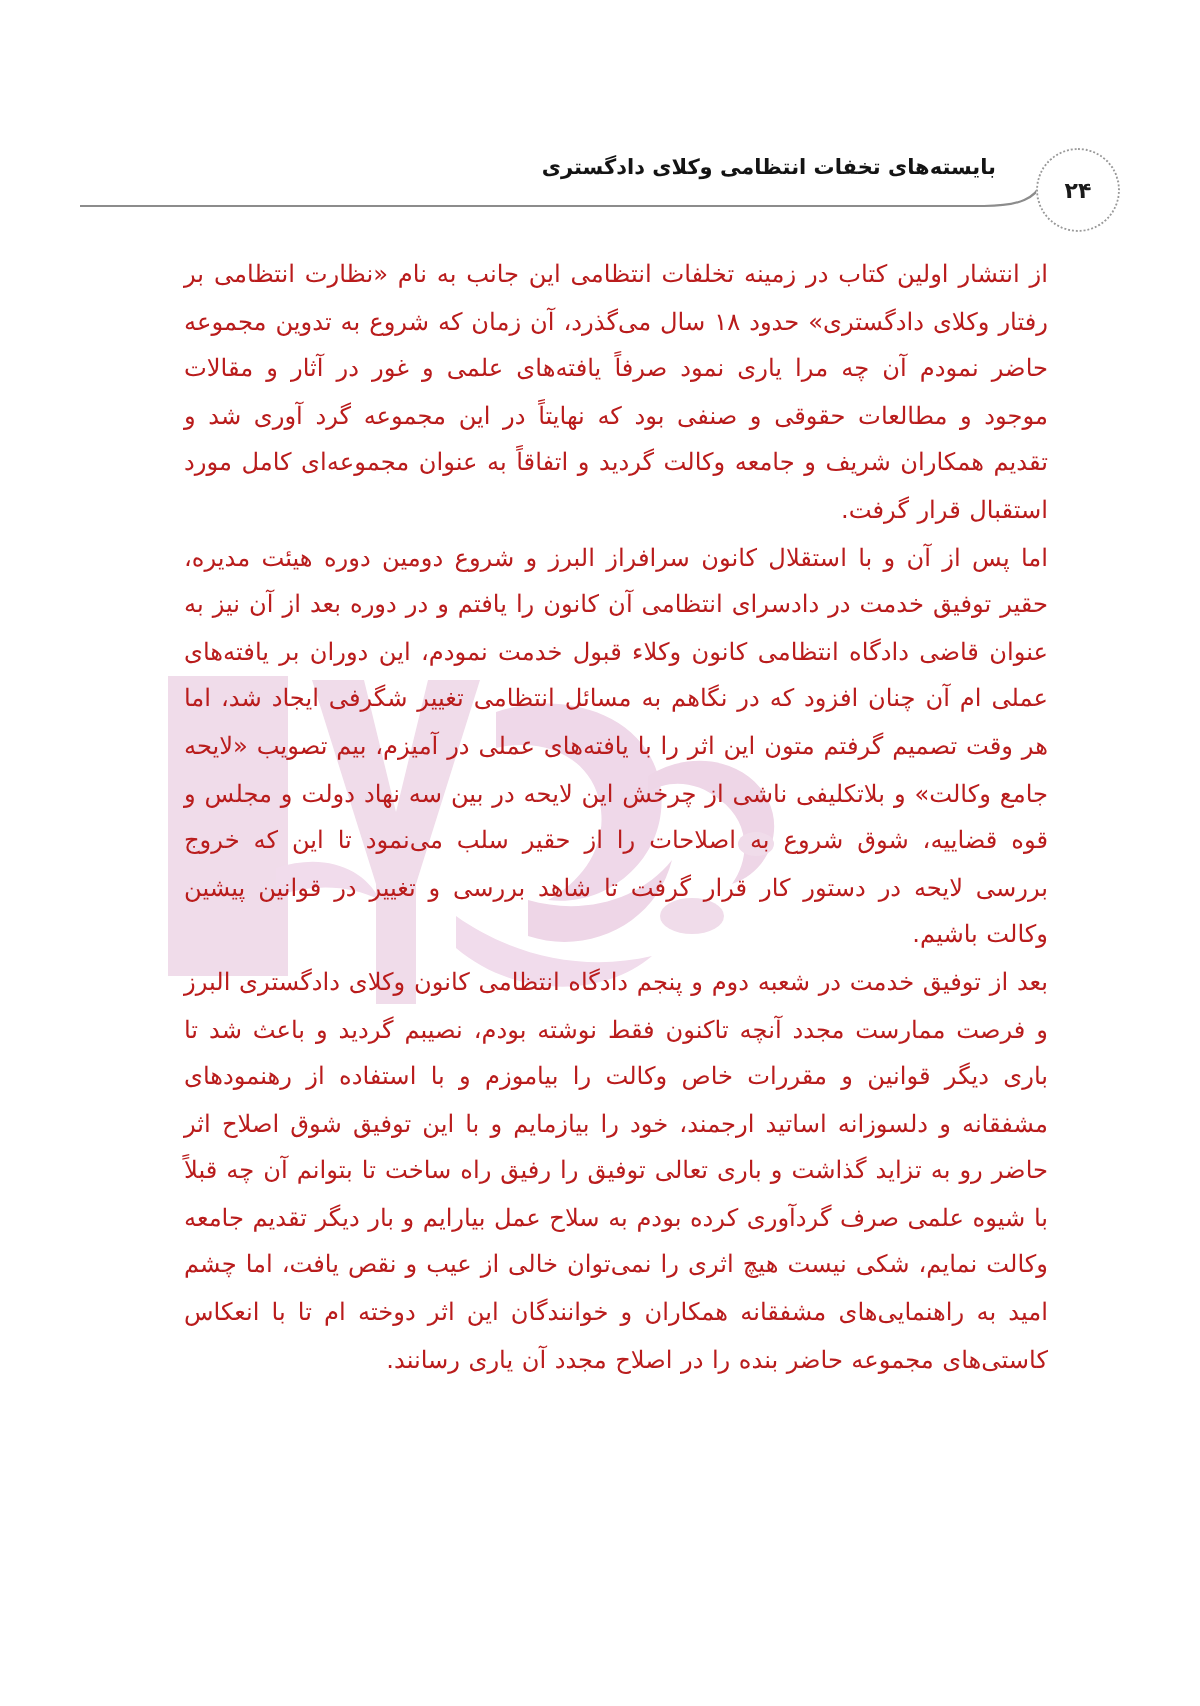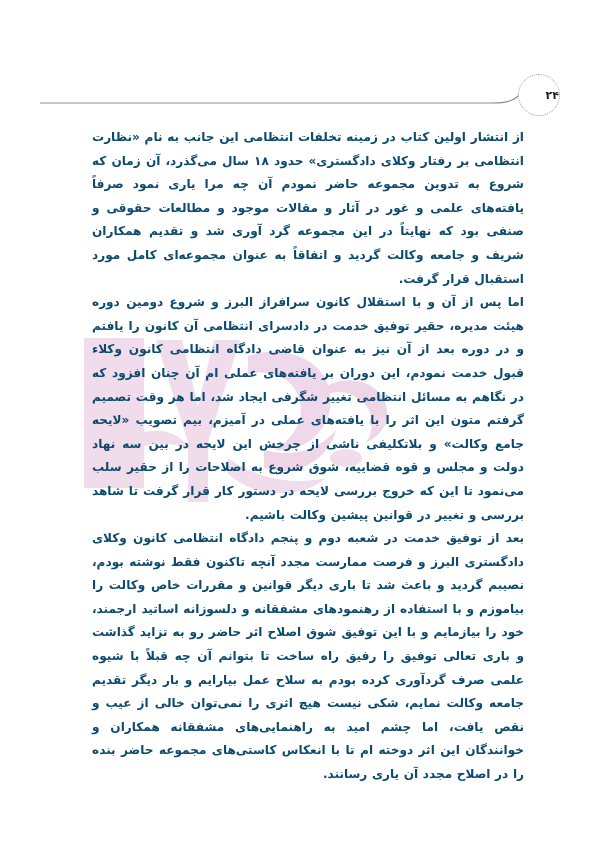--- a/index.html
+++ b/index.html
@@ -67,20 +67,21 @@
   .page-number {
     position: absolute;
     right: 0px;
     top: 2px;
     width: 42px;
     height: 42px;
     border-radius: 50%;
     border: 1.3px dotted #9a9a9a;
     display: flex;
     align-items: center;
+    justify-content: center;
     background: #ffffff;
     box-sizing: border-box;
   }
   .page-number span {
     font-size: 11px;
     font-weight: 700;
     color: #1a1a1a;
     line-height: 1;
   }
 
@@ -95,23 +96,22 @@
     text-align: justify;
     text-align-last: right;
   }
   .para {
     font-size: 12.1px;
     line-height: 23.6px;
     margin: 0 0 0 16px;
     text-align: justify;
     text-align-last: right;
     word-spacing: 0.4px;
-    color: #0c4a6e;
+    color: #b91c1c;
     text-justify: inter-word;
-    font-weight: bold;
   }
 </style>
 </head>
 <body>
 
 <div class="page">
 
   <div class="watermark">
     <svg viewBox="0 0 330 200" xmlns="http://www.w3.org/2000/svg" aria-hidden="true">
       <rect x="6" y="8" width="60" height="150" fill="#f0dcea"></rect>
@@ -127,20 +127,21 @@
   </div>
 
   <div class="header">
 
     <div class="header-rule">
       <svg viewBox="0 0 520 46" xmlns="http://www.w3.org/2000/svg" preserveAspectRatio="none" aria-hidden="true">
         <path d="M0 31 L452 31 C470 31 478 27 481 19" fill="none" stroke="#8c8c8c" stroke-width="1.1" stroke-linecap="round"></path>
       </svg>
     </div>
 
+    <div class="header-title">بایسته‌های تخفات انتظامی وکلای دادگستری</div>
 
     <div class="page-number">
       <span>۲۴</span>
     </div>
   </div>
 
   <div class="content">
     <p class="para">از انتشار اولین کتاب در زمینه تخلفات انتظامی این جانب به نام «نظارت انتظامی بر رفتار وکلای دادگستری» حدود ۱۸ سال می‌گذرد، آن زمان که شروع به تدوین مجموعه حاضر نمودم آن چه مرا یاری نمود صرفاً یافته‌های علمی و غور در آثار و مقالات موجود و مطالعات حقوقی و صنفی بود که نهایتاً در این مجموعه گرد آوری شد و تقدیم همکاران شریف و جامعه وکالت گردید و اتفاقاً به عنوان مجموعه‌ای کامل مورد استقبال قرار گرفت.</p>
     <p class="para">اما پس از آن و با استقلال کانون سرافراز البرز و شروع دومین دوره هیئت مدیره، حقیر توفیق خدمت در دادسرای انتظامی آن کانون را یافتم و در دوره بعد از آن نیز به عنوان قاضی دادگاه انتظامی کانون وکلاء قبول خدمت نمودم، این دوران بر یافته‌های عملی ام آن چنان افزود که در نگاهم به مسائل انتظامی تغییر شگرفی ایجاد شد، اما هر وقت تصمیم گرفتم متون این اثر را با یافته‌های عملی در آمیزم، بیم تصویب «لایحه جامع وکالت» و بلاتکلیفی ناشی از چرخش این لایحه در بین سه نهاد دولت و مجلس و قوه قضاییه، شوق شروع به اصلاحات را از حقیر سلب می‌نمود تا این که خروج بررسی لایحه در دستور کار قرار گرفت تا شاهد بررسی و تغییر در قوانین پیشین وکالت باشیم.</p>
     <p class="para">بعد از توفیق خدمت در شعبه دوم و پنجم دادگاه انتظامی کانون وکلای دادگستری البرز و فرصت ممارست مجدد آنچه تاکنون فقط نوشته بودم، نصیبم گردید و باعث شد تا باری دیگر قوانین و مقررات خاص وکالت را بیاموزم و با استفاده از رهنمودهای مشفقانه و دلسوزانه اساتید ارجمند، خود را بیازمایم و با این توفیق شوق اصلاح اثر حاضر رو به تزاید گذاشت و باری تعالی توفیق را رفیق راه ساخت تا بتوانم آن چه قبلاً با شیوه علمی صرف گردآوری کرده بودم به سلاح عمل بیارایم و بار دیگر تقدیم جامعه وکالت نمایم، شکی نیست هیچ اثری را نمی‌توان خالی از عیب و نقص یافت، اما چشم امید به راهنمایی‌های مشفقانه همکاران و خوانندگان این اثر دوخته ام تا با انعکاس کاستی‌های مجموعه حاضر بنده را در اصلاح مجدد آن یاری رسانند.</p>

